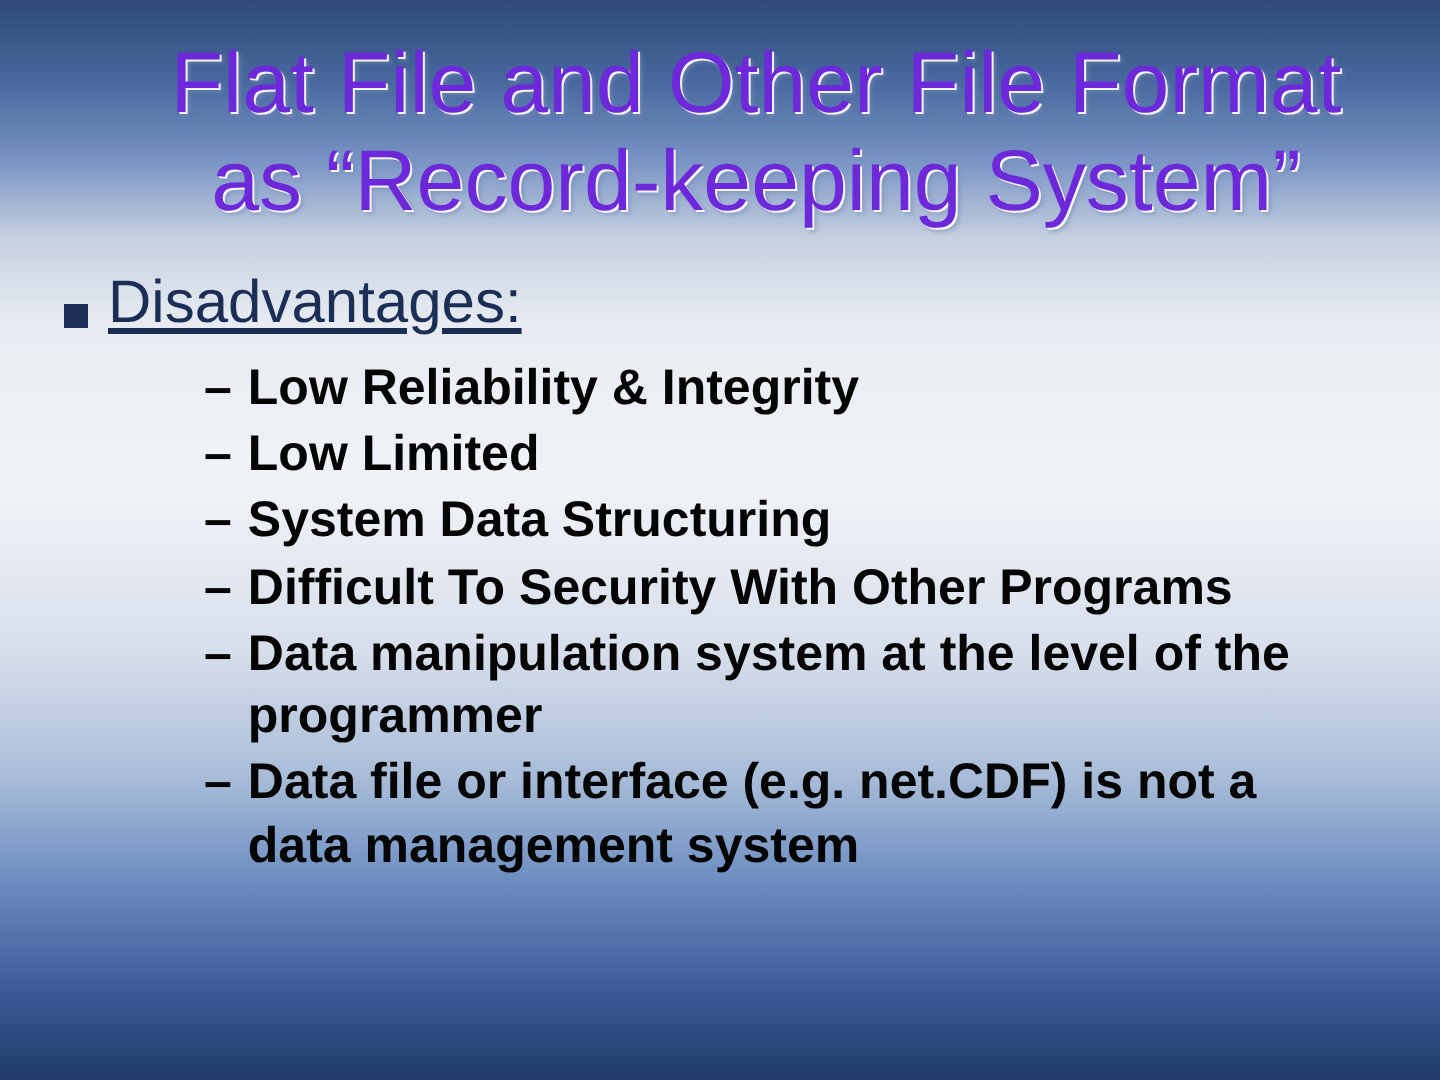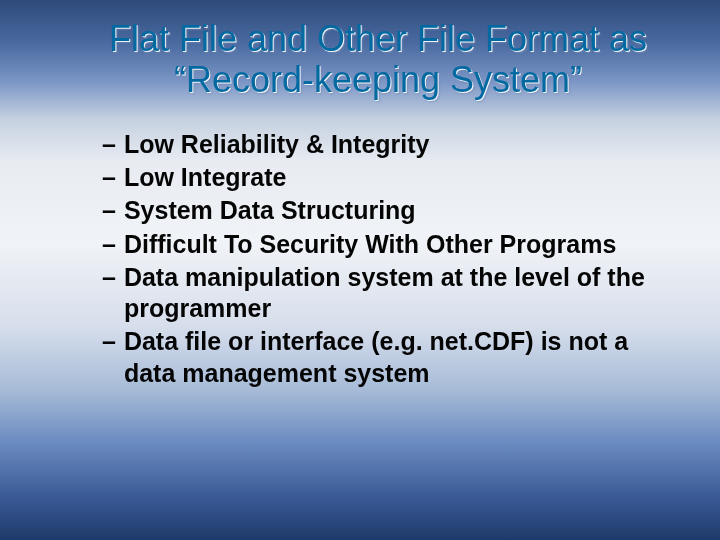--- a/index.html
+++ b/index.html
@@ -21,24 +21,24 @@
         #1e3a6a 100%);
     position: relative;
     color: #000;
   }
   .slide {
     position: absolute;
     inset: 0;
     padding: 18px 0 0 0;
   }
   .title {
-    font-size: 36px;
+    font-size: 43px;
     line-height: 1.15;
     text-align: center;
-    color: #0369a1;
+    color: #6d28d9;
     text-shadow:
       1px 1px 0 rgba(255,255,255,0.9),
       2px 2px 2px rgba(120,140,180,0.6);
     padding: 0 40px 14px 40px;
     font-weight: 400;
     margin-left: 36px;
   }
   .section {
     padding: 4px 0 0 32px;
   }
@@ -83,29 +83,33 @@
   }
 </style>
 </head>
 <body>
 
 <div class="slide">
 
   <h1 class="title">Flat File and Other File Format as “Record-keeping System”</h1>
 
   <div class="section">
+    <div class="section-row">
+      <span class="square-bullet"></span>
+      <span class="section-heading">Disadvantages:</span>
+    </div>
 
     <div class="items">
       <div class="item">
         <span class="dash">–</span>
         <span class="item-text">Low Reliability &amp; Integrity</span>
       </div>
       <div class="item">
         <span class="dash">–</span>
-        <span class="item-text">Low Integrate</span>
+        <span class="item-text">Low Limited</span>
       </div>
       <div class="item">
         <span class="dash">–</span>
         <span class="item-text">System Data Structuring</span>
       </div>
       <div class="item">
         <span class="dash">–</span>
         <span class="item-text">Difficult To Security With Other Programs</span>
       </div>
       <div class="item">

